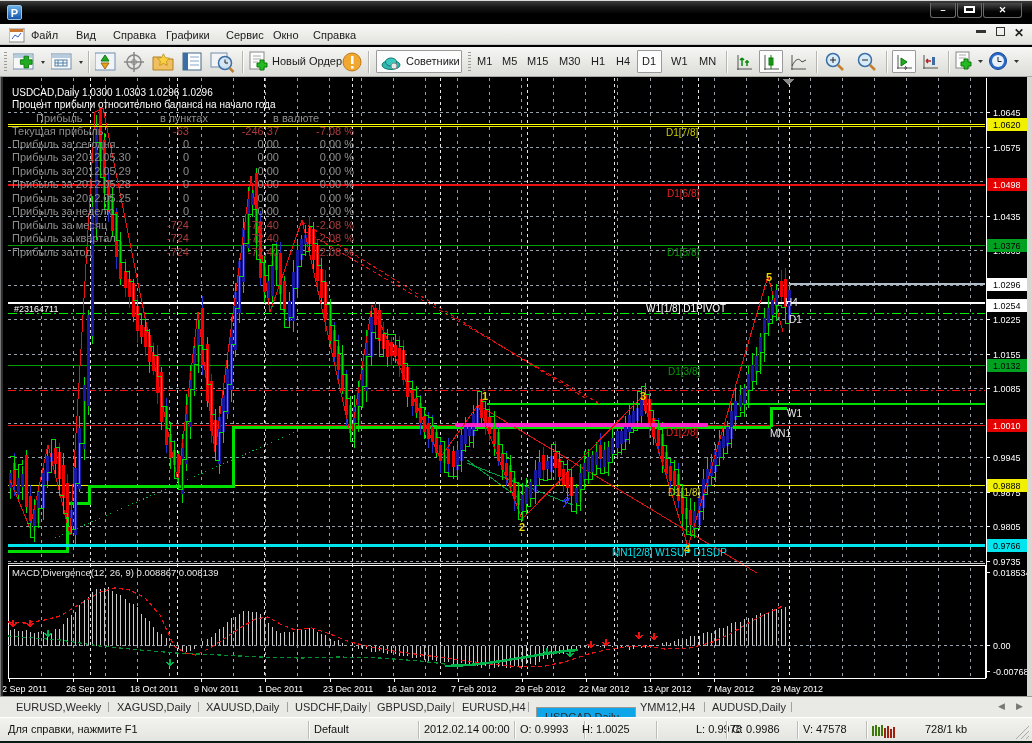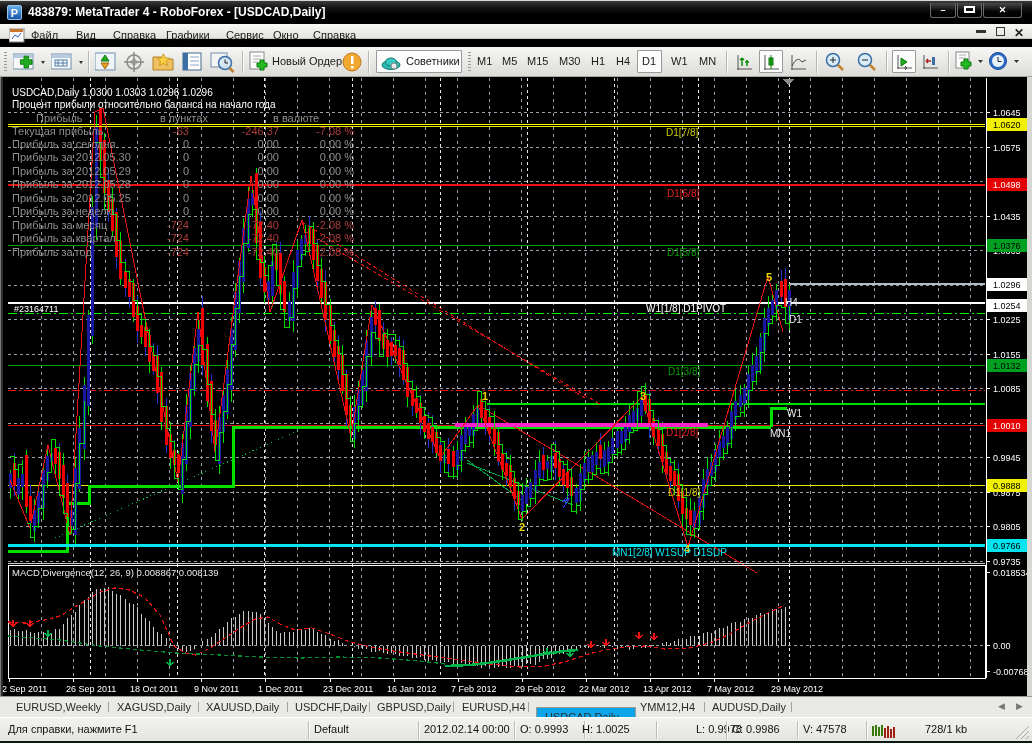--- a/index.html
+++ b/index.html
@@ -1,20 +1,20 @@
 <!DOCTYPE html>
 <html><head><meta charset="utf-8">
 <style>
 *{margin:0;padding:0;box-sizing:border-box}
 body{width:1032px;height:743px;overflow:hidden;font-family:"Liberation Sans",sans-serif;background:#000;position:relative}
 .titlebar{position:absolute;left:0;top:0;width:1032px;height:23px;background:linear-gradient(#3c3c3c 0%,#161616 28%,#000 60%,#000);border-top:1px solid #d8d8d8}
 .tlogo{position:absolute;left:7px;top:4px;width:15px;height:15px;background:linear-gradient(#6ab0e8,#1556a8);border:1px solid #9cc4e8;border-radius:2px;color:#fff;font-size:11px;font-weight:bold;text-align:center;line-height:14px}
 .ttext{position:absolute;left:28px;top:4px;color:#fff;font-size:12px;font-weight:bold}
 .wbtn{position:absolute;top:2px;height:15px;background:linear-gradient(#4a4a4a,#050505 60%,#000);border:1px solid #6a6a6a;border-top:none;border-radius:0 0 3px 3px;color:#fff;text-align:center;font-size:9px;font-weight:bold;line-height:14px}
-.menubar{position:absolute;left:0;top:24px;width:1032px;height:15px;background:linear-gradient(#f8f8f6,#e2e2de);border-bottom:1px solid #c6c6c2}
+.menubar{position:absolute;left:0;top:24px;width:1032px;height:21px;background:linear-gradient(#f8f8f6,#e2e2de);border-bottom:1px solid #c6c6c2}
 .mitem{position:absolute;top:5px;color:#1a1a1a;font-size:11px}
 .toolbar{position:absolute;left:0;top:47px;width:1032px;height:30px;background:linear-gradient(#f6f6f4,#dcdcd8);border-bottom:1px solid #a8a8a4}
 .tsep{position:absolute;top:4px;width:1px;height:22px;background:#b4b4b0;box-shadow:1px 0 0 #fcfcfc}
 .grip{position:absolute;top:5px;width:3px;height:20px;background-image:repeating-linear-gradient(#9a9a9a 0 1px,transparent 1px 3px)}
 .tbtn{position:absolute;top:4px;font-size:11px;color:#1a1a1a}
 .pressed{background:#fcfcfc;border:1px solid #9a9a9a;border-radius:1px}
 .chartwin{position:absolute;left:0;top:77px;width:1032px;height:619px;background:#000}
 .lb1{position:absolute;left:0;top:77px;width:1px;height:619px;background:#7a7a7a}
 .lb2{position:absolute;left:1px;top:77px;width:2px;height:619px;background:#2e2e2e}
 .rstrip{position:absolute;left:1027px;top:77px;width:5px;height:619px;background:#d6d6d2}
@@ -22,21 +22,20 @@
 .tab{position:absolute;top:4px}
 .atab{position:absolute;top:10px;height:20px;background:#0ea5e9;border:1px solid #9a9a96;border-bottom:none;padding:3px 16px 0 8px}
 .statusbar{position:absolute;left:0;top:717px;width:1032px;height:24px;background:linear-gradient(#f2f2ef,#e4e4e0);border-top:1px solid #fff;font-size:11px;color:#111}
 .sfield{position:absolute;top:5px}
 .ssep{position:absolute;top:3px;width:1px;height:18px;background:#bcbcb8;box-shadow:1px 0 0 #fcfcfc}
 .bedge{position:absolute;left:0;top:741px;width:1032px;height:2px;background:#0a1a12}
 </style></head>
 <body>
 <div class="titlebar">
  <div class="tlogo">P</div>
- <div class="ttext">483879: MetaTrader 4 - RoboForex - [USDCAD,Daily]</div>
  <div class="wbtn" style="left:930px;width:26px">–</div>
  <div class="wbtn" style="left:957px;width:25px"><span style="display:inline-block;width:11px;height:7px;border:2px solid #fff;margin-top:2px"></span></div>
  <div class="wbtn" style="left:983px;width:39px">✕</div>
 </div>
 <div class="menubar">
  <svg style="position:absolute;left:9px;top:4px" width="16" height="15">
       <rect x="0" y="0" width="15" height="14" fill="#fdfdfd" stroke="#888"></rect>
       <rect x="1" y="1" width="13" height="3" fill="#c87830"></rect>
       <path d="M3,11 L6,7 L9,9 L12,5" stroke="#3060c0" fill="none"></path>
     </svg>

